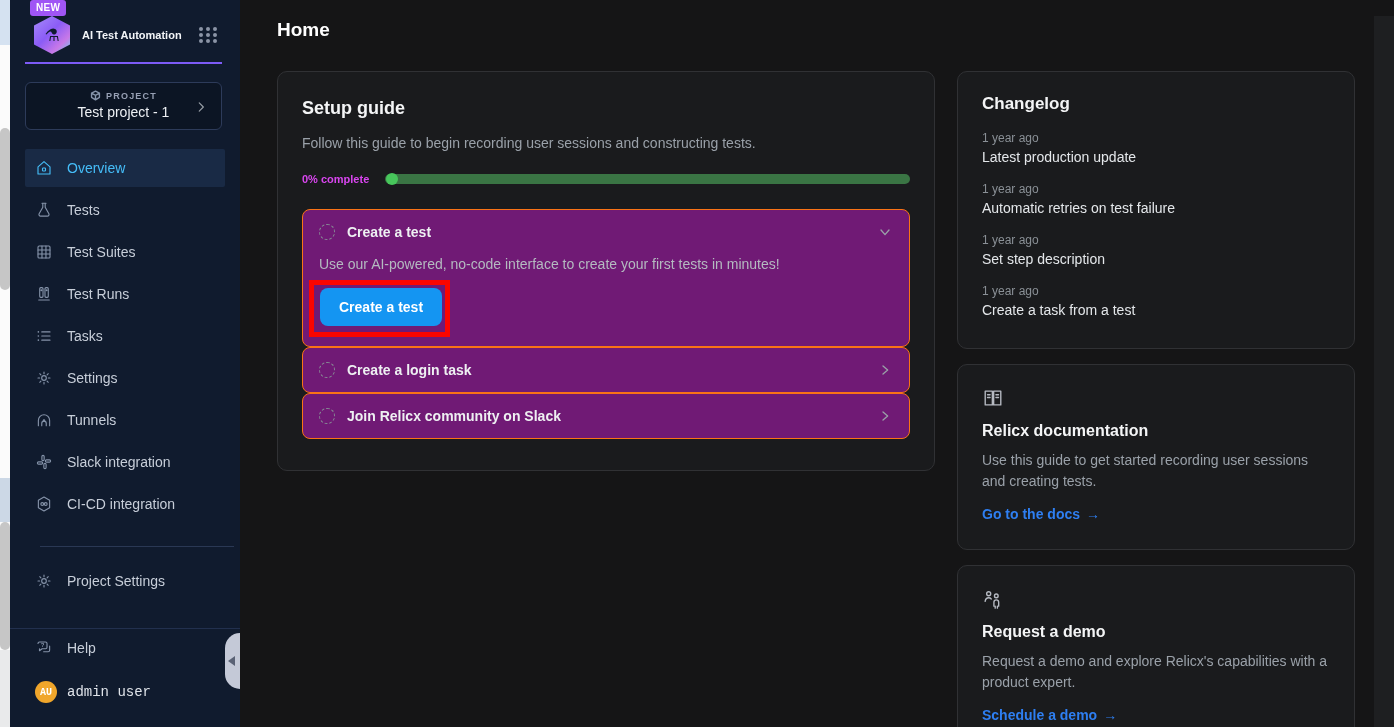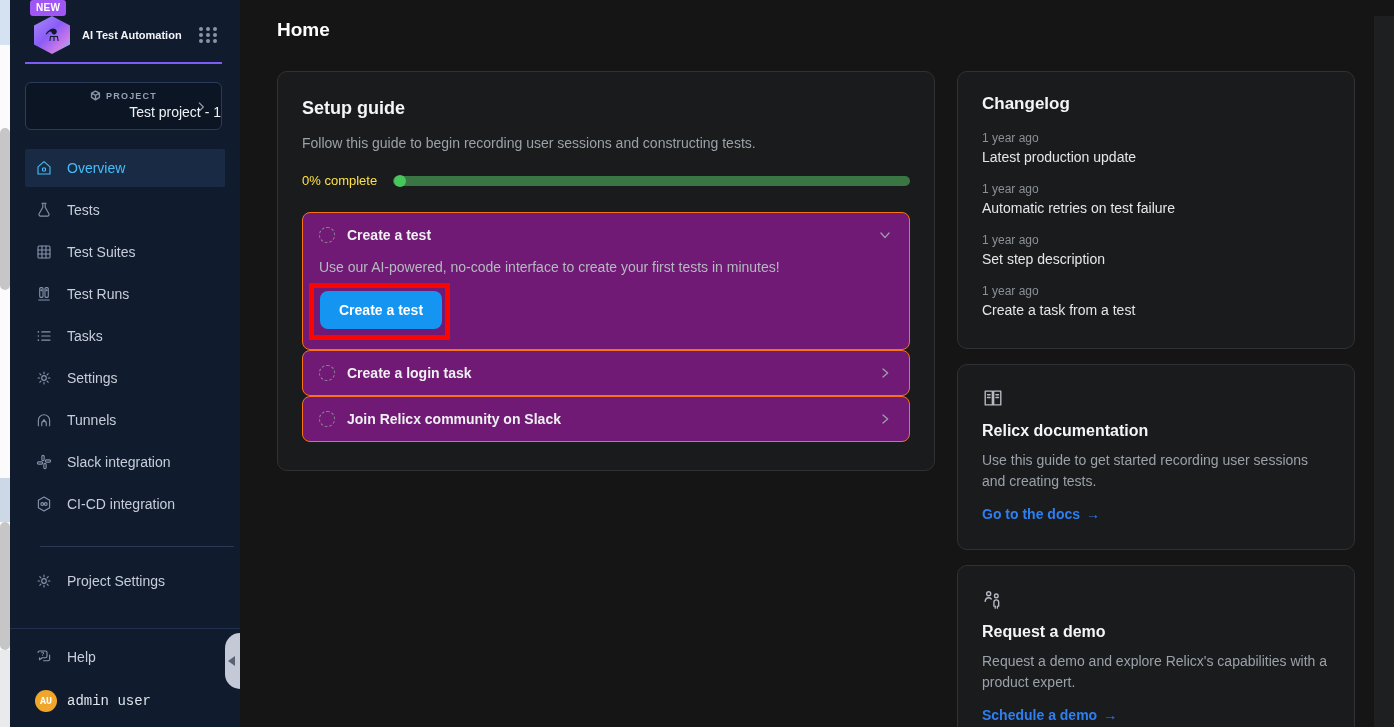--- a/index.html
+++ b/index.html
@@ -23,35 +23,35 @@
   .hexlogo { width:36px; height:38px; background:linear-gradient(135deg,#a78bfa 0%,#8b5cf6 45%,#c879e8 75%,#67d4f0 100%);
              clip-path:polygon(50% 0%,100% 25%,100% 75%,50% 100%,0% 75%,0% 25%); position:relative; flex:0 0 auto; }
   .hexlogo::after { content:"⚗"; position:absolute; inset:0; display:flex; align-items:center; justify-content:center;
                     color:#0f1a2e; font-size:17px; }
   .app-title { margin-left:12px; color:#f3f5f8; font-size:11px; font-weight:bold; line-height:1.3; flex:1; }
   .waffle { margin-left:auto; display:grid; grid-template-columns:repeat(3,5px); grid-gap:2px; cursor:pointer; padding:2px; }
   .waffle i { width:4px; height:4px; border-radius:50%; background:#8b94a6; }
   .purple-rule { position:absolute; left:15px; top:62px; width:197px; height:2px; background:#7d5bf7; }
 
   .project-card { position:absolute; left:15px; top:82px; width:197px; height:48px; background:#0c1524;
-                  border:1px solid #2d3b5a; border-radius:6px; cursor:pointer; text-align:right; padding-top:7px; }
+                  border:1px solid #2d3b5a; border-radius:6px; cursor:pointer; text-align:center; padding-top:7px; }
   .project-label { display:flex; align-items:center; justify-content:center; gap:5px; color:#97a0b4; font-size:9px;
                    letter-spacing:1.2px; font-weight:bold; }
   .project-name { color:#eef1f5; font-size:14px; margin-top:3px; }
   .project-chevron { position:absolute; right:13px; top:17px; }
 
   .nav { position:absolute; left:0; top:149px; width:230px; }
   .nav-item { display:flex; align-items:center; height:38px; margin:0 15px 4px; padding-left:10px; border-radius:2px;
               cursor:pointer; color:#c7ced9; font-size:14px; }
   .nav-item .ic { width:18px; height:18px; margin-right:14px; flex:0 0 auto; display:flex; }
   .nav-item.active { background:#192a45; color:#45bdf8; }
   .side-divider { position:absolute; left:30px; top:546px; width:194px; height:1px; background:#2a3854; }
   .nav-secondary { position:absolute; left:0; top:562px; width:230px; }
 
-  .sidebar-bottom { position:absolute; left:0; bottom:0; width:230px; height:99px; border-top:1px solid #22304e; padding-top:9px; }
+  .sidebar-bottom { position:absolute; left:0; bottom:0; width:230px; height:99px; border-top:1px solid #22304e; padding-top:0; }
   .user-row { display:flex; align-items:center; height:38px; margin:6px 15px 0; padding-left:10px; cursor:pointer;font-family:Liberation Mono, monospace; }
   .avatar { width:22px; height:22px; border-radius:50%; background:#f0a62b; color:#fff; font-size:10px; font-weight:bold;
             display:flex; align-items:center; justify-content:center; margin-right:10px; }
   .user-name { color:#dfe3e9; font-size:14px; }
 
   .collapse-handle { position:absolute; right:0; top:633px; width:15px; height:56px; background:#c4c9d7;
                      border-radius:15px 0 0 15px; cursor:pointer; display:flex; align-items:center; justify-content:center; }
   .collapse-handle i { width:0; height:0; border-top:5px solid transparent; border-bottom:5px solid transparent;
                        border-right:7px solid #5a6275; margin-right:2px; }
 
@@ -59,21 +59,21 @@
   .main { position:absolute; left:240px; top:16px; right:0; height:727px; }
   .right-edge { position:absolute; right:0; top:0; width:20px; height:727px; background:#1e1f21; }
   .page-title { position:absolute; left:37px; top:3px; color:#ffffff; font-size:19px; font-weight:bold; }
   .content { position:absolute; left:37px; top:55px; display:flex; gap:22px; }
 
   .card { background:#1a1b1d; border:1px solid #303134; border-radius:10px; }
   .setup-card { width:658px; height:400px; padding:26px 24px; }
   .setup-title { color:#f4f5f6; font-size:18px; font-weight:bold; margin-bottom:16px; }
   .setup-desc { color:#9aa1a9; font-size:14px; margin-bottom:22px; }
   .progress-row { display:flex; align-items:center; gap:16px; margin-bottom:24px; }
-  .progress-label { color:#fde047; font-size:13px; font-weight:normal; white-space:nowrap; }
+  .progress-label { color:#d946ef; font-size:11px; font-weight:bold; white-space:nowrap; }
   .progress-track { position:relative; flex:1; height:10px; border-radius:6px; background:#3a7544; }
   .progress-dot { position:absolute; left:1px; top:-1px; width:12px; height:12px; border-radius:50%; background:#47c65b; }
 
   .step { background:#701a75; border:1px solid #f97316; border-radius:8px; }
   .step-header { display:flex; align-items:center; padding:14px 16px; cursor:pointer; }
   .dashed-circle { width:16px; height:16px; border:1.6px dashed #878d95; border-radius:50%; margin-right:12px; flex:0 0 auto; }
   .step-title { color:#eef0f2; font-size:14px; font-weight:bold; flex:1; }
   .step-body { padding:2px 16px 20px; }
   .step-desc { color:#b4bac0; font-size:14px; margin-bottom:16px; }
   .btn-wrap { position:relative; display:inline-block; margin-left:1px; }

